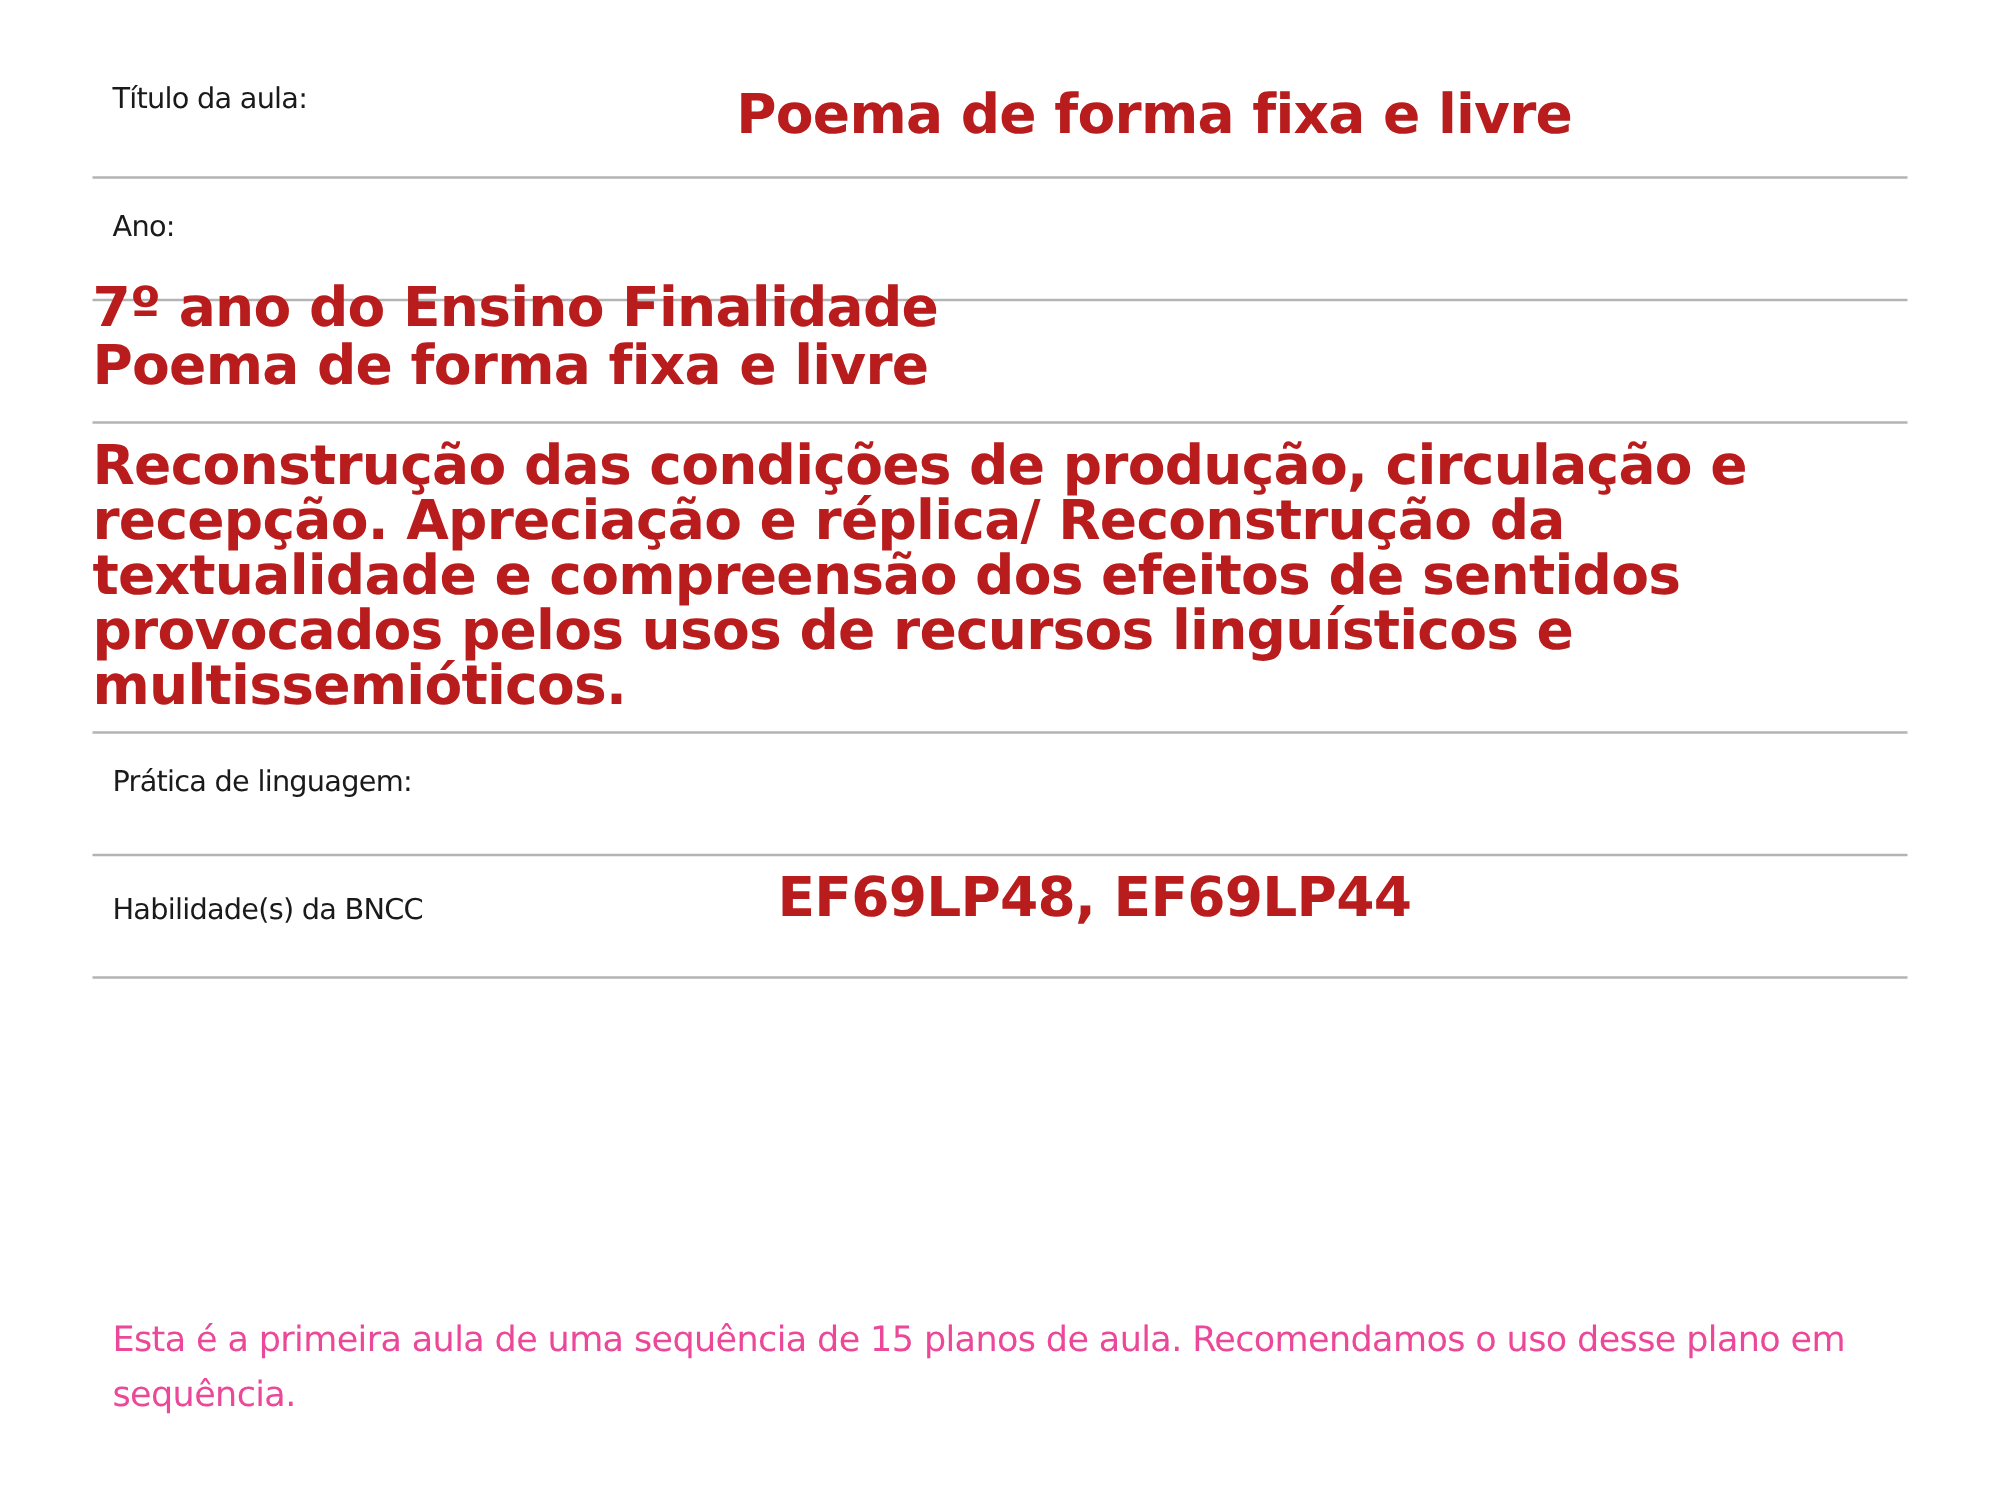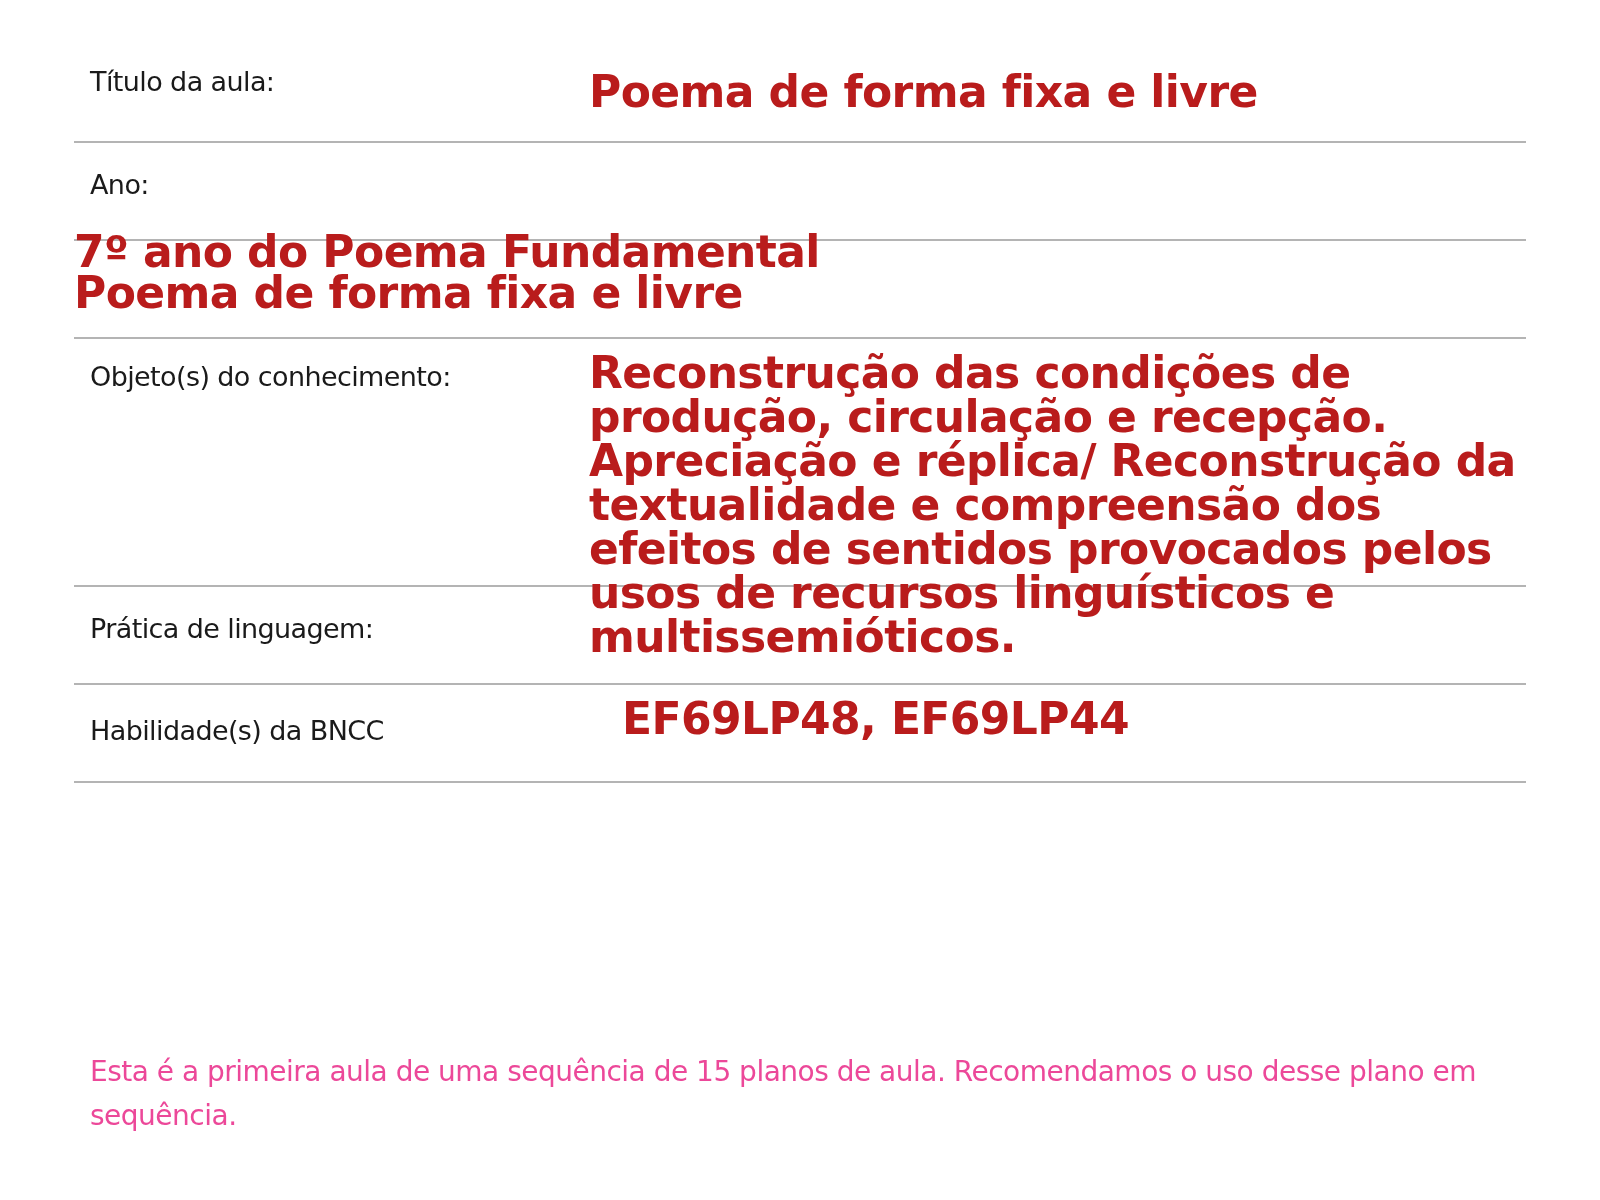--- a/index.html
+++ b/index.html
@@ -1,19 +1,19 @@
 <!DOCTYPE html>
 <html><head>
 <meta charset="utf-8">
 <style>
   html, body { margin: 0; padding: 0; background: #ffffff; }
   body { width: 1600px; height: 1200px; position: relative; font-family: "DejaVu Sans", sans-serif; color: #111; overflow: hidden; }
   .table { position: absolute; left: 74px; top: 40px; width: 1452px; }
   .row { display: flex; border-bottom: 2px solid #b4b4b4; }
-  .label { width: 515px; padding-left: 16px; box-sizing: border-box; font-size: 27px; font-weight: normal; color: #1a1a1a; letter-spacing: -0.6px; }
+  .label { width: 515px; padding-left: 16px; box-sizing: border-box; font-size: 23px; font-weight: normal; color: #1a1a1a; letter-spacing: -0.6px; }
   .value { flex: 1; font-size: 44px; font-weight: bold; color: #b91c1c; letter-spacing: -0.6px; }
   .r-titulo { height: 101px; }
   .r-titulo .label, .r-titulo .value { padding-top: 26px; }
   .r-final { height: 252px; }
   .r-final .label { padding-top: 26px; }
   .r-final .value { padding-top: 24px; line-height: 52px; }
   .r-ano, .r-genero, .r-pratica { height: 96px; flex-direction: column; }
   .r-ano .label, .r-ano .value, .r-genero .label, .r-genero .value, .r-pratica .label, .r-pratica .value { padding-top: 26px; }
   .r-obj { height: 246px; }
   .r-obj .label { padding-top: 22px; }
@@ -26,27 +26,26 @@
 </head>
 <body>
 
 <div class="table">
   <div class="row r-titulo">
     <div class="label">Título da aula:</div>
     <div class="value">Poema de forma fixa e livre</div>
   </div>
   <div class="row r-ano">
     <div class="label">Ano:</div>
-    <div class="value">7º ano do Poema Fundamental</div>
+    <div class="value">7º ano do Ensino Finalidade</div>
   </div>
   <div class="row r-genero">
     <div class="value">Poema de forma fixa e livre</div>
   </div>
   <div class="row r-obj">
-    <div class="label">Objeto(s) do conhecimento:</div>
     <div class="value">Reconstrução das condições de produção, circulação e recepção. Apreciação e réplica/ Reconstrução da textualidade e compreensão dos efeitos de sentidos provocados pelos usos de recursos linguísticos e multissemióticos.</div>
   </div>
   <div class="row r-pratica">
     <div class="label">Prática de linguagem:</div>
   </div>
   <div class="row r-hab">
     <div class="label">Habilidade(s) da BNCC</div>
     <div class="value">EF69LP48, EF69LP44</div>
   </div>
 </div>

